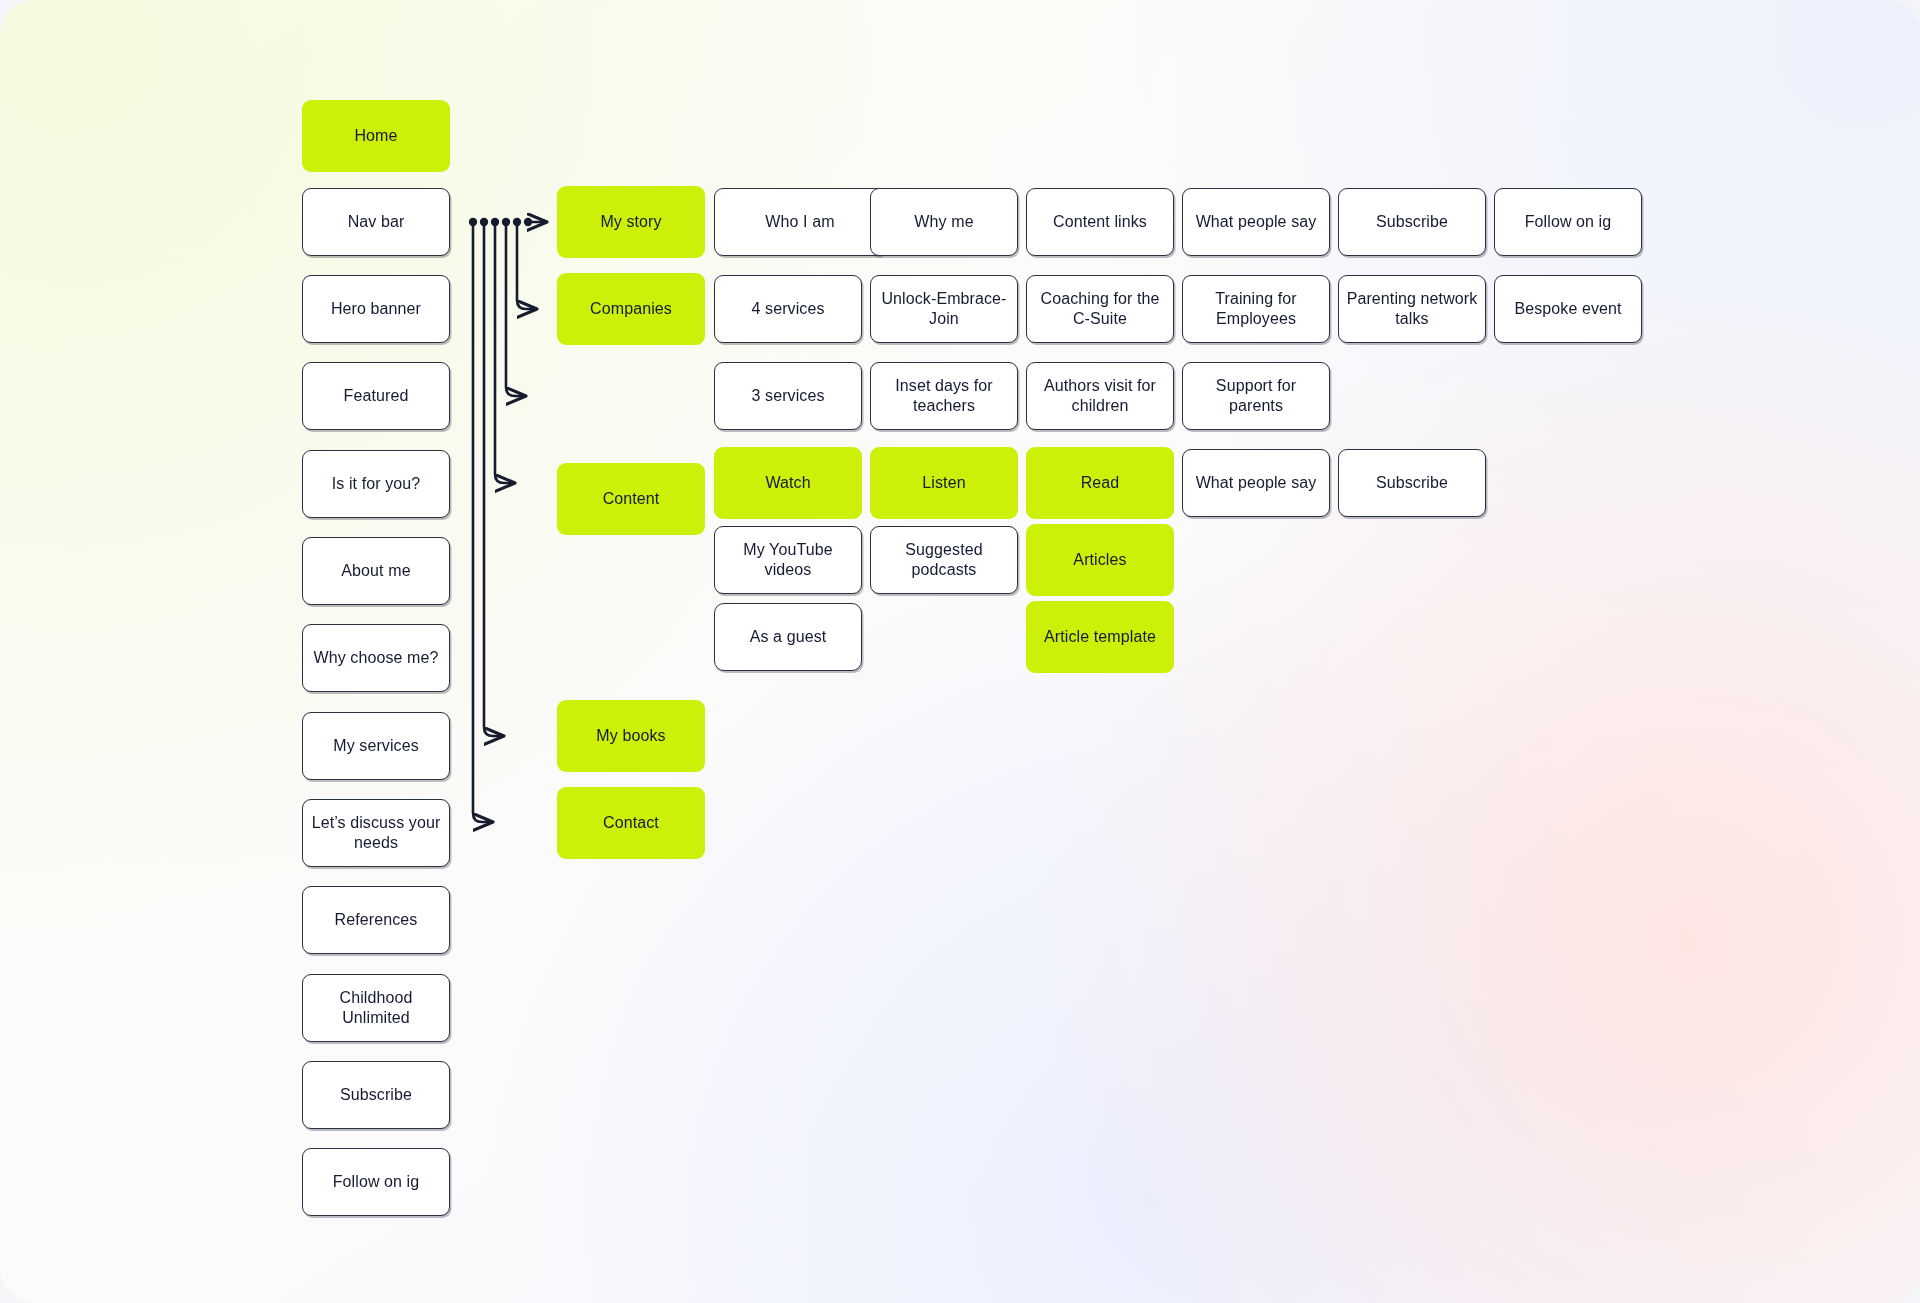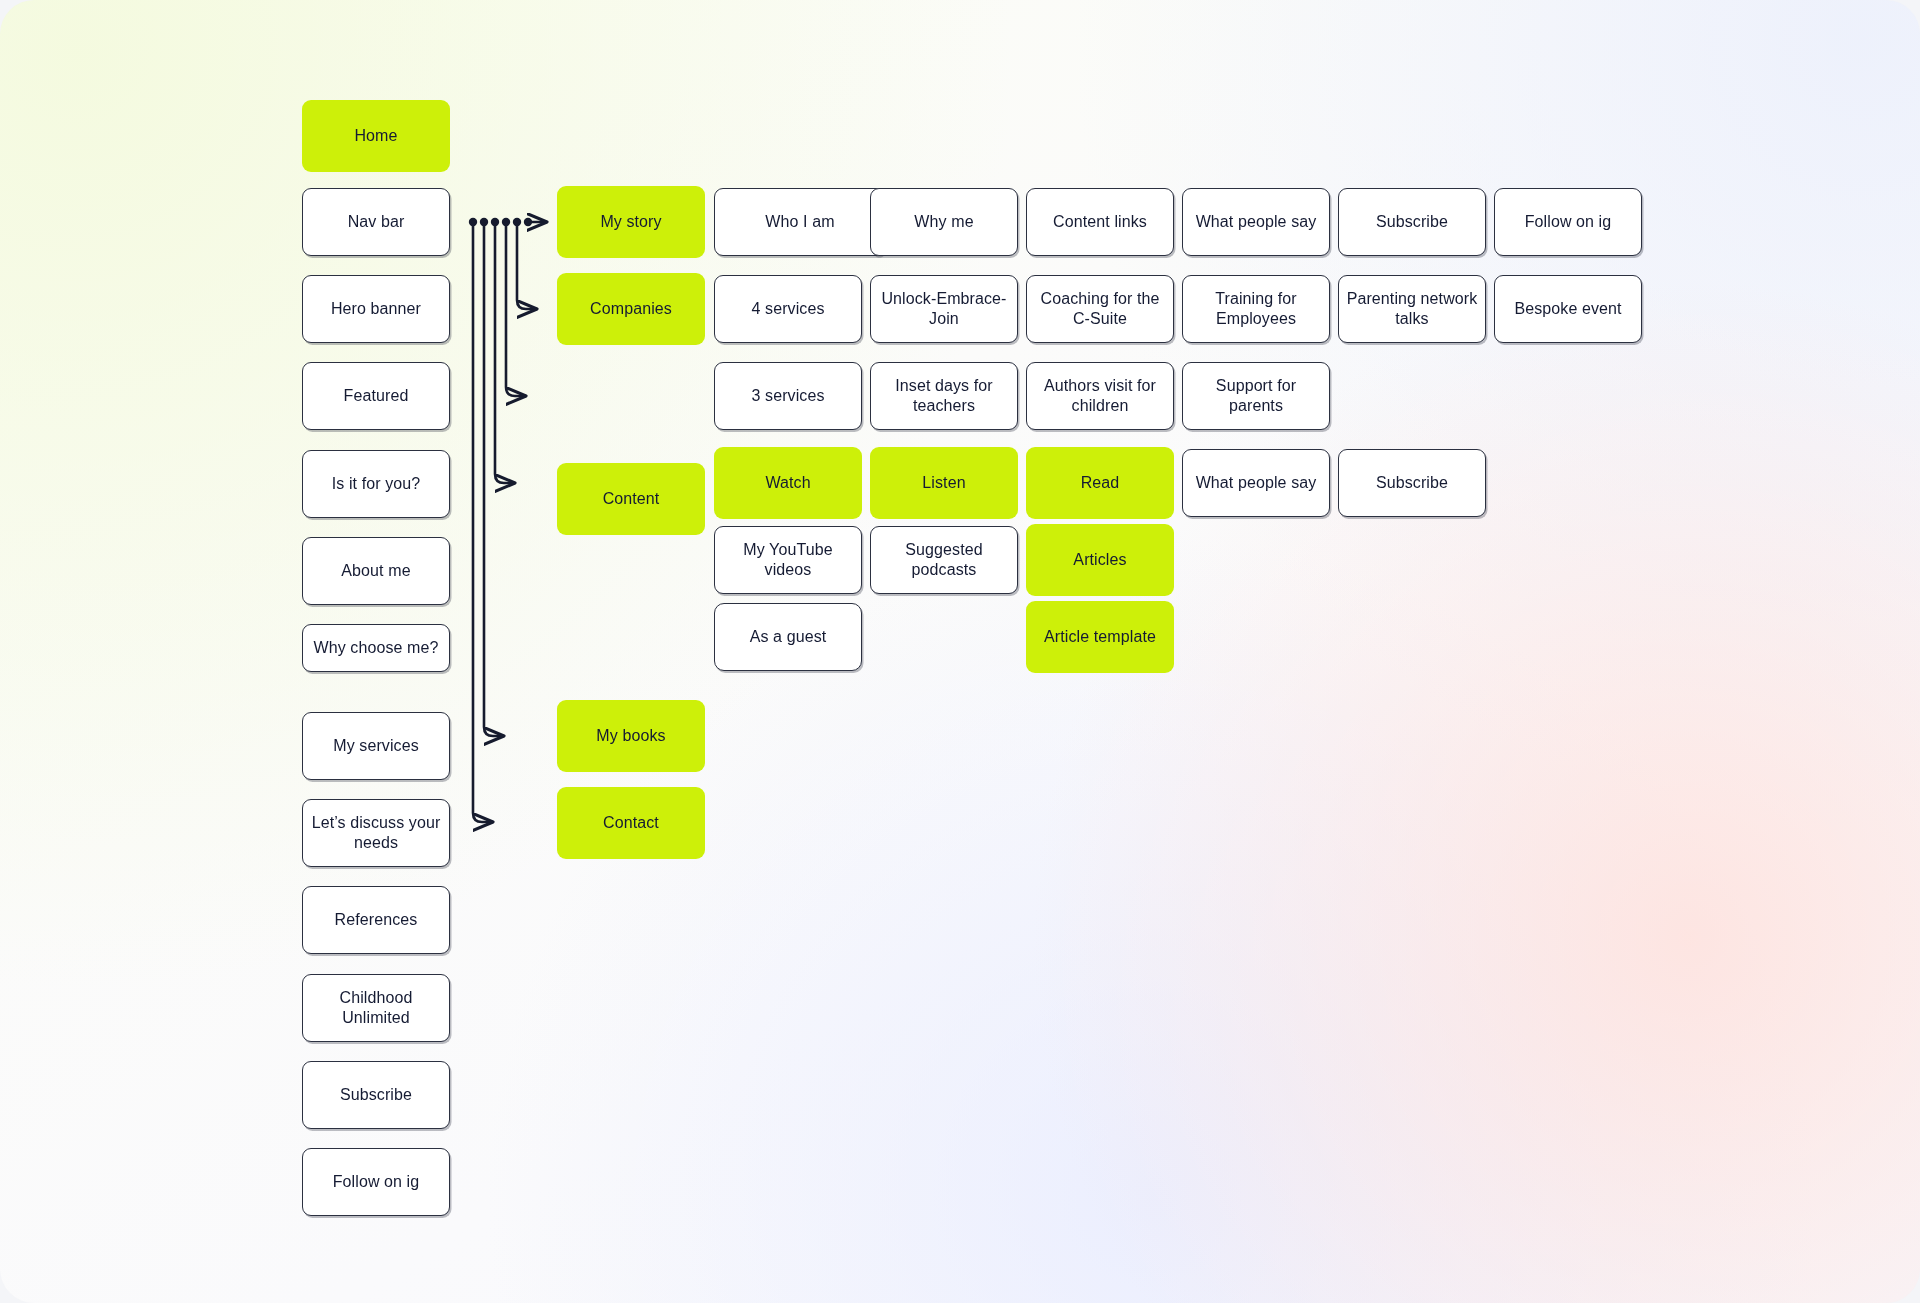--- a/index.html
+++ b/index.html
@@ -107,21 +107,21 @@
   </div>
   <div class="node plain" style="left:302px; top:362px; width:148px; height:68px;">
     <span>Featured</span>
   </div>
   <div class="node plain" style="left:302px; top:450px; width:148px; height:68px;">
     <span>Is it for you?</span>
   </div>
   <div class="node plain" style="left:302px; top:537px; width:148px; height:68px;">
     <span>About me</span>
   </div>
-  <div class="node plain" style="left:302px; top:624px; width:148px; height:48px;">
+  <div class="node plain" style="left:302px; top:624px; width:148px; height:68px;">
     <span>Why choose me?</span>
   </div>
   <div class="node plain" style="left:302px; top:712px; width:148px; height:68px;">
     <span>My services</span>
   </div>
   <div class="node plain" style="left:302px; top:799px; width:148px; height:68px;">
     <span>Let’s discuss your needs</span>
   </div>
   <div class="node plain" style="left:302px; top:886px; width:148px; height:68px;">
     <span>References</span>

